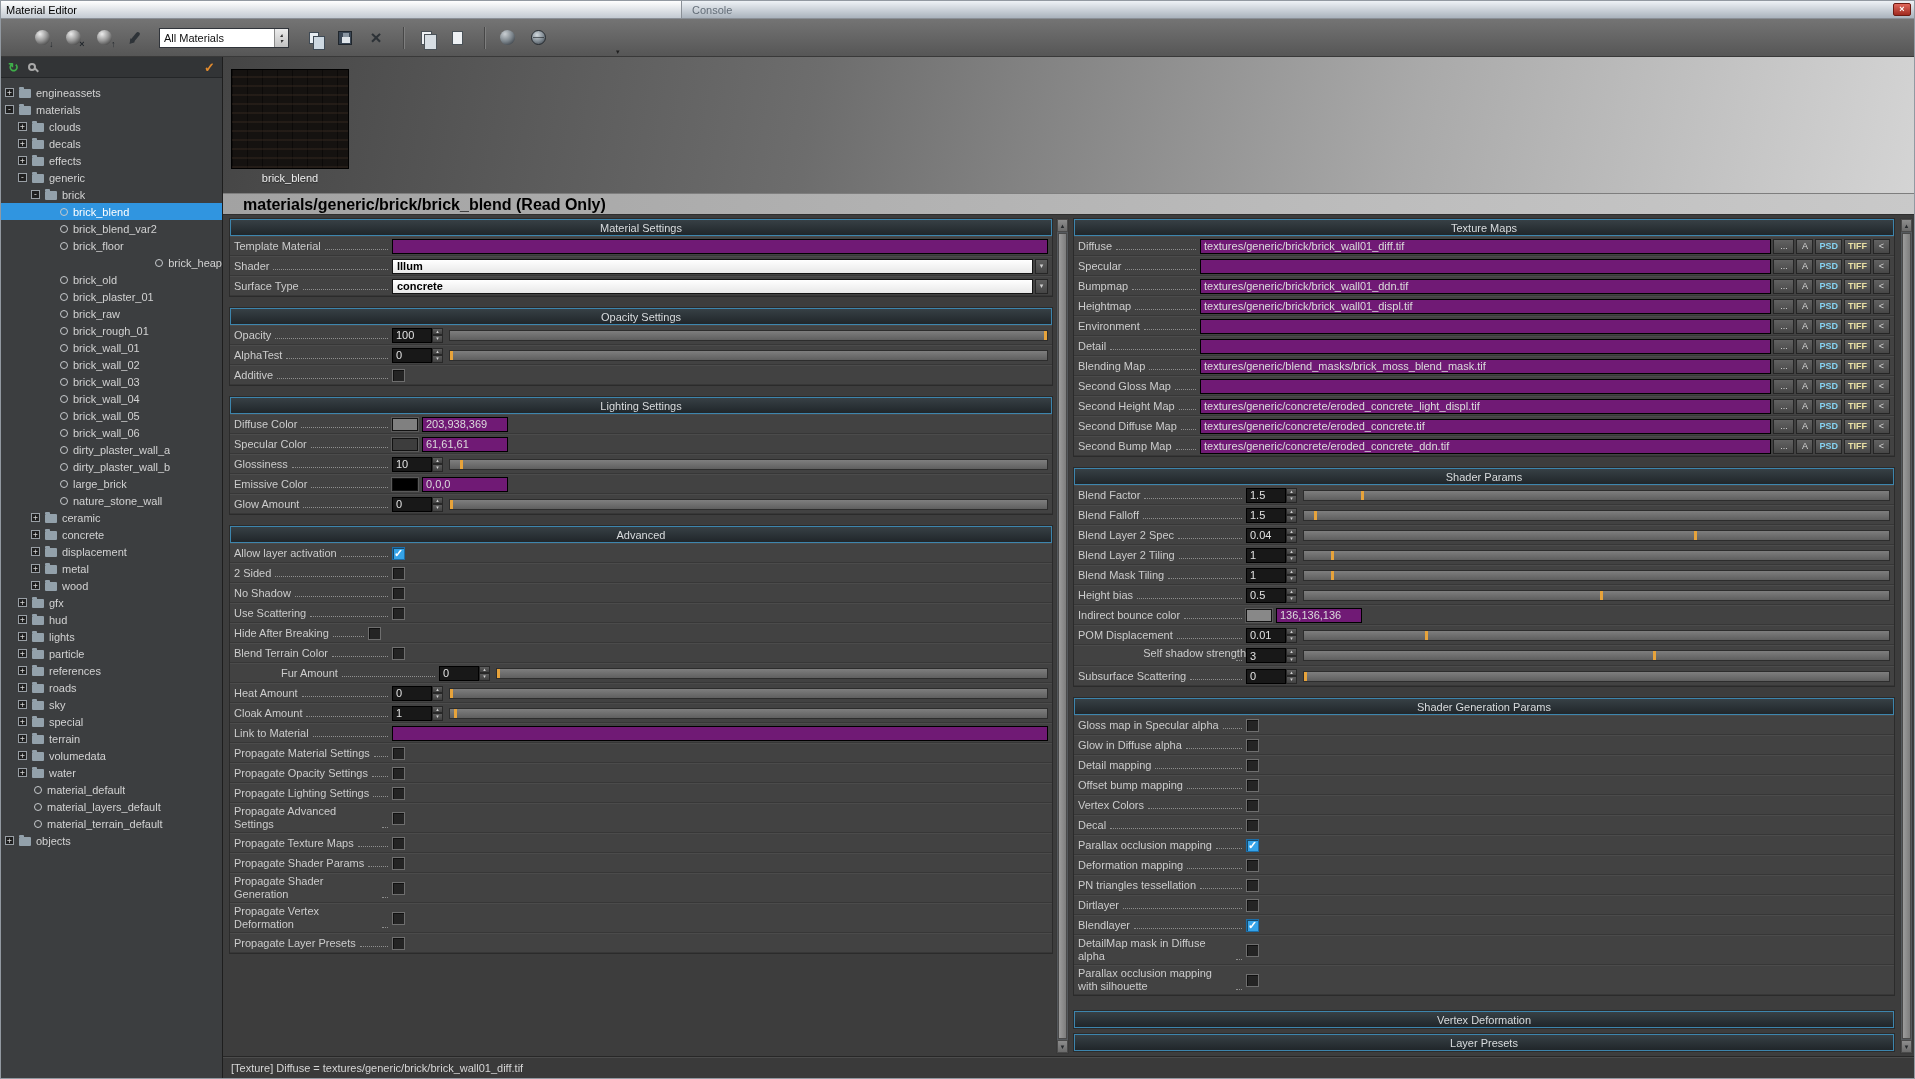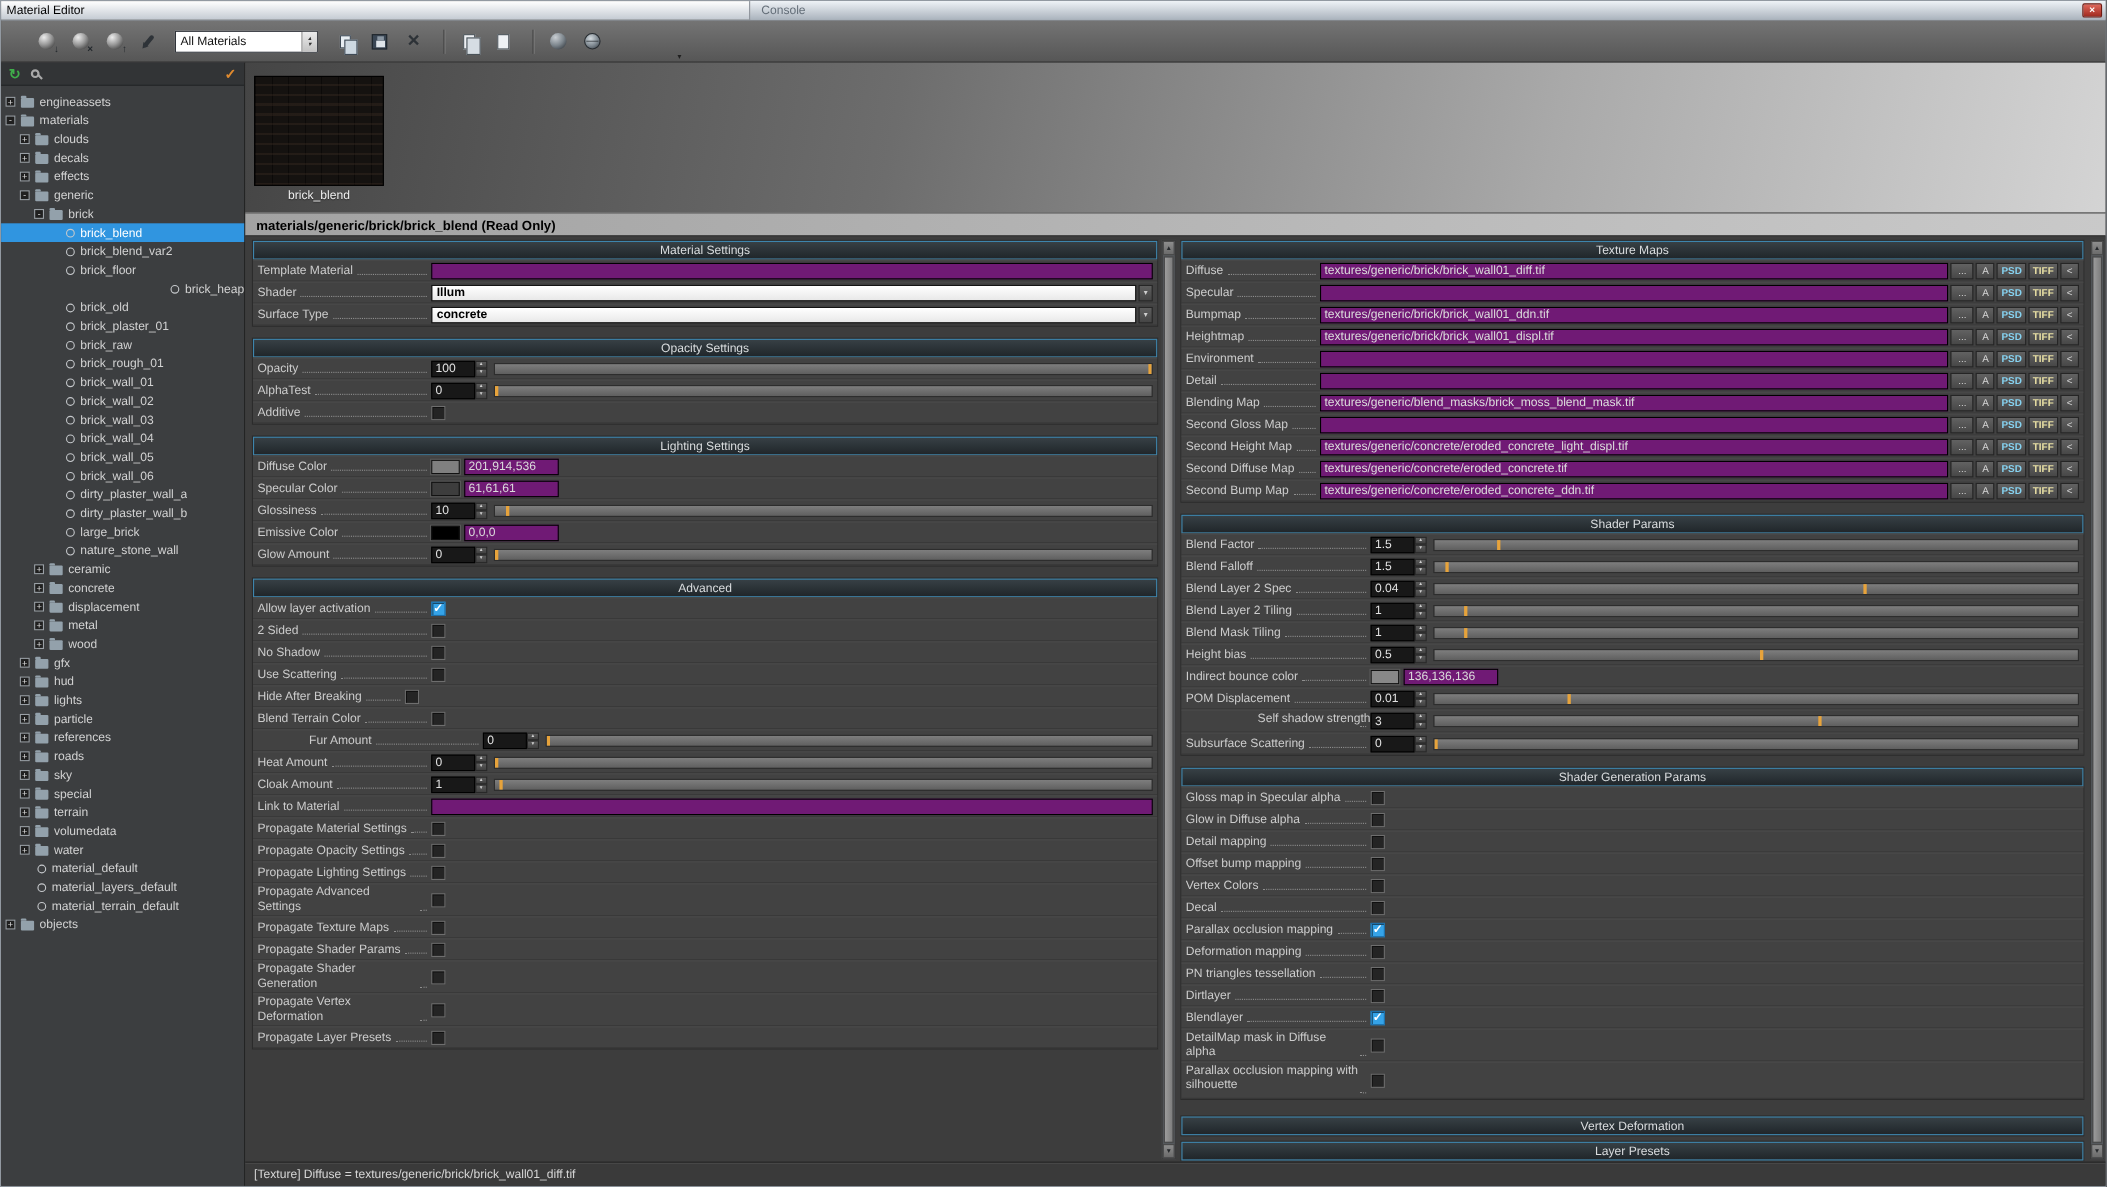--- a/index.html
+++ b/index.html
@@ -73,21 +73,21 @@
 
 .main{position:absolute;left:222px;top:56px;right:0;bottom:0;background:#3d3d3d}
 .preview-band{position:absolute;left:0;top:0;right:0;height:136px;
   background:linear-gradient(100deg,#454545 0%,#6d6d6d 35%,#a9a9a9 70%,#d4d4d4 100%)}
 .thumb{position:absolute;left:8px;top:12px;width:118px;height:100px;border:1px solid #000;background:
   repeating-linear-gradient(0deg,rgba(70,52,40,.30) 0 2px,transparent 2px 9px),
   repeating-linear-gradient(90deg,rgba(0,0,0,.45) 0 1px,transparent 1px 15px),#151210}
 .thumb-caption{position:absolute;left:8px;top:115px;width:118px;text-align:center;font-size:11px;color:#efefef;text-shadow:0 1px 1px rgba(0,0,0,.5)}
 .pathbar{position:absolute;left:0;top:136px;right:0;height:22px;line-height:22px;
   background:linear-gradient(to right,#a2a2a2,#c9c9c9);border-top:1px solid #7e7e7e;border-bottom:1px solid #2e2e2e;
-  color:#000;font-weight:bold;font-size:12px;padding-left:10px;white-space:nowrap}
+  color:#000;font-weight:bold;font-size:16px;padding-left:20px;white-space:nowrap}
 .props{position:absolute;left:0;top:158px;right:0;bottom:22px;background:#3d3d3d;overflow:hidden}
 .col{position:absolute;top:3px;bottom:0;overflow:hidden}
 #left-col{left:6px;width:824px}
 #right-col{left:850px;width:822px}
 
 
 .section{border:1px solid #2b2b2b;background:#3a3a3a;margin-bottom:10px}
 .shead{height:17px;line-height:16px;text-align:center;font-size:11px;color:#d9dcde;
   background:linear-gradient(#374045,#20262a);border:1px solid var(--header-border,#3d85ad)}
 .prow{display:flex;align-items:center;min-height:20px;padding:1px 4px;background:#424242;
@@ -520,21 +520,21 @@
           </div>
           <div class="section" data-name="section-lighting-settings">
             <div class="shead" data-name="section-header">Lighting Settings</div>
             <div class="prow" data-name="property-row-diffuse-color">
               <span class="plabel" data-name="row-label" style="width: 158px;">
                 <span class="ltext" data-name="row-label-text">Diffuse Color</span>
                 <span class="leader" data-name="dotted-leader"></span>
               </span>
               <span class="swatch" data-name="color-swatch" style="background: rgb(128, 128, 128);"></span>
               <span class="tfield cval" data-name="color-value-field">
-                <span class="fval" data-name="color-value">201,914,536</span>
+                <span class="fval" data-name="color-value">203,938,369</span>
               </span>
             </div>
             <div class="prow" data-name="property-row-specular-color">
               <span class="plabel" data-name="row-label" style="width: 158px;">
                 <span class="ltext" data-name="row-label-text">Specular Color</span>
                 <span class="leader" data-name="dotted-leader"></span>
               </span>
               <span class="swatch" data-name="color-swatch" style="background: rgb(61, 61, 61);"></span>
               <span class="tfield cval" data-name="color-value-field">
                 <span class="fval" data-name="color-value">61,61,61</span>
@@ -1155,21 +1155,21 @@
               </span>
             </div>
             <div class="prow" data-name="property-row-detailmap-mask-in-diffuse-alpha">
               <span class="plabel" data-name="row-label" style="width: 168px;">
                 <span class="ltext" data-name="row-label-text">DetailMap mask in Diffuse alpha</span>
                 <span class="leader" data-name="dotted-leader"></span>
               </span>
               <span class="cbox" data-name="checkbox"></span>
             </div>
             <div class="prow" data-name="property-row-parallax-occlusion-mapping-with-silhouette">
-              <span class="plabel" data-name="row-label" style="width: 168px; flex-direction: column;">
+              <span class="plabel" data-name="row-label" style="width: 168px;">
                 <span class="ltext" data-name="row-label-text">Parallax occlusion mapping with silhouette</span>
                 <span class="leader" data-name="dotted-leader"></span>
               </span>
               <span class="cbox" data-name="checkbox"></span>
             </div>
           </div>
           <div class="section" data-name="section-vertex-deformation">
             <div class="shead" data-name="section-header">Vertex Deformation</div>
           </div>
           <div class="section" data-name="section-layer-presets">

